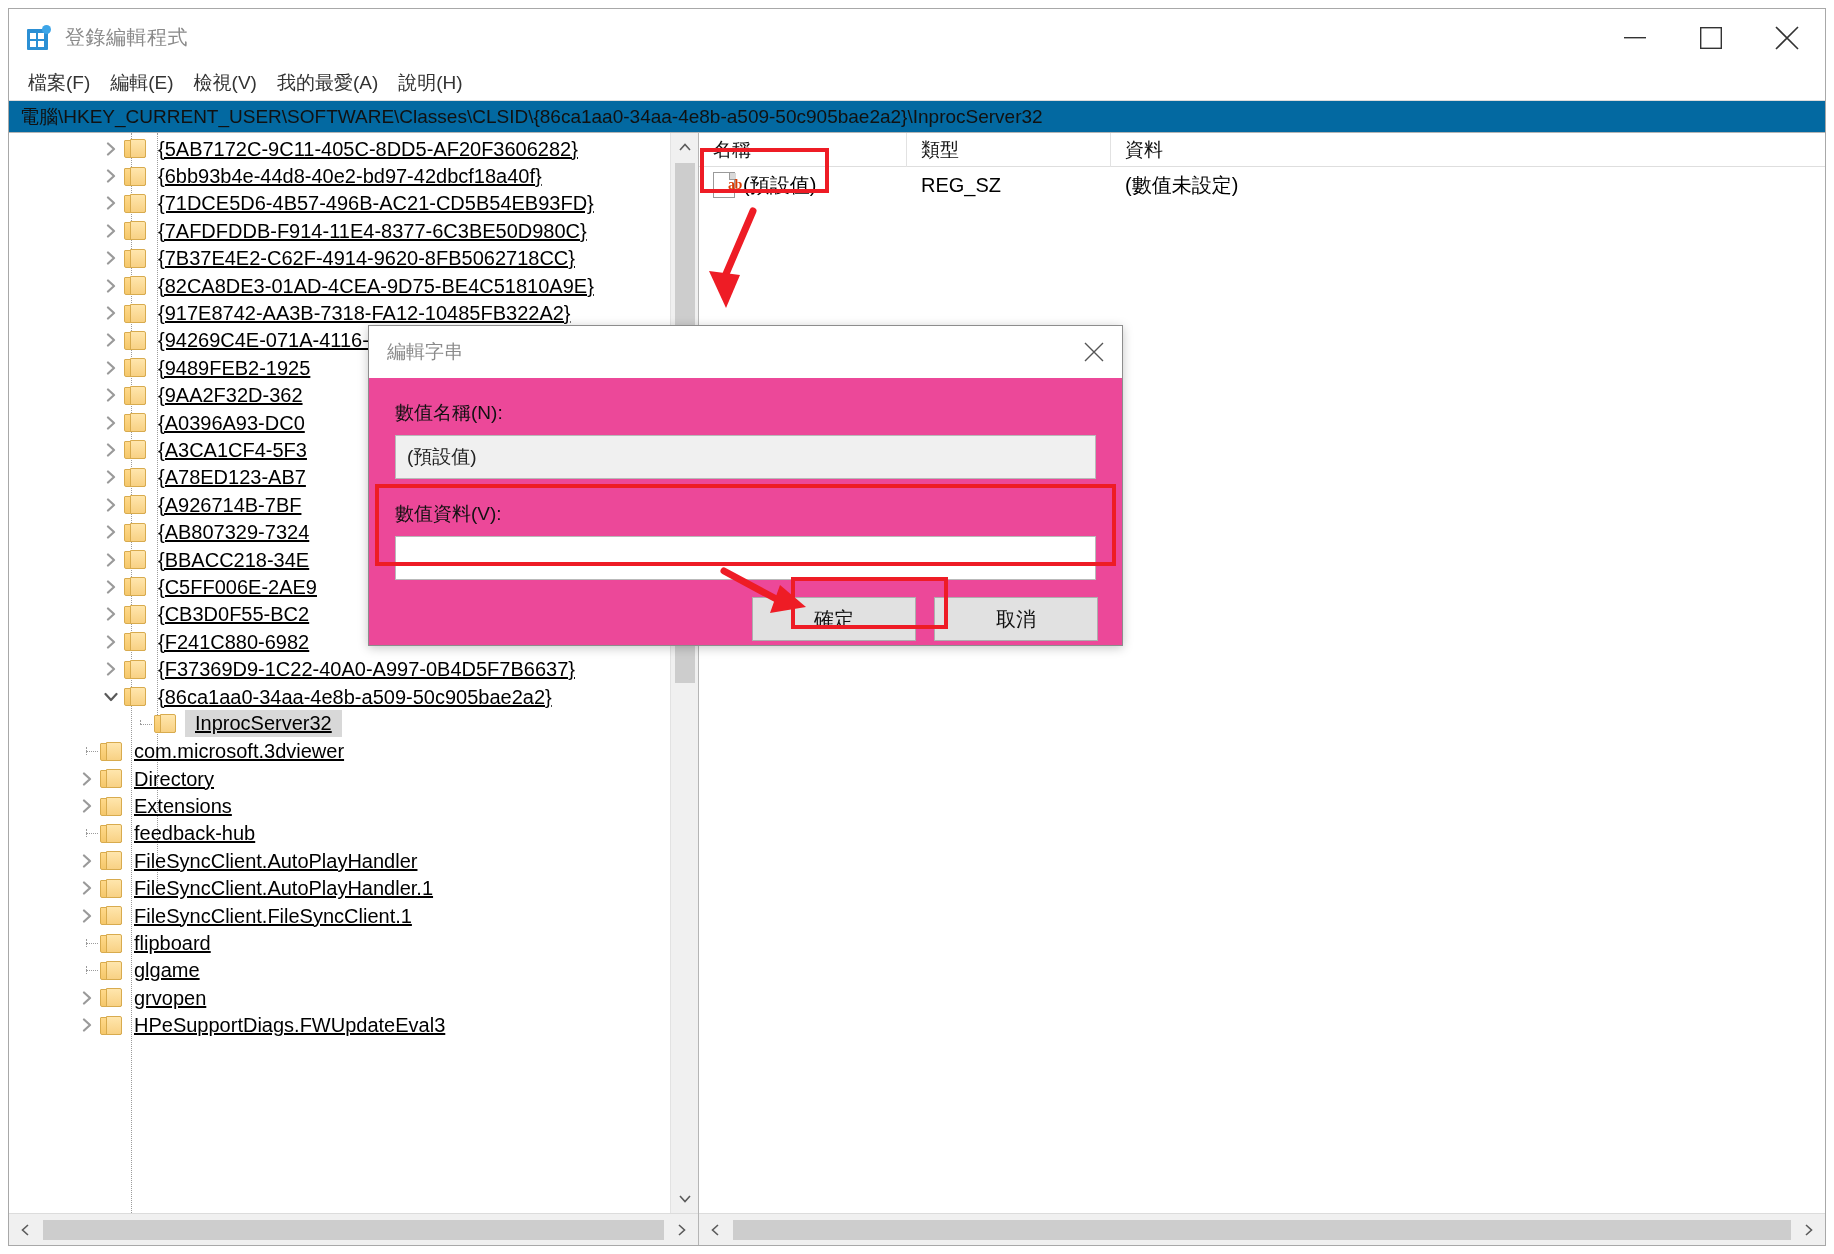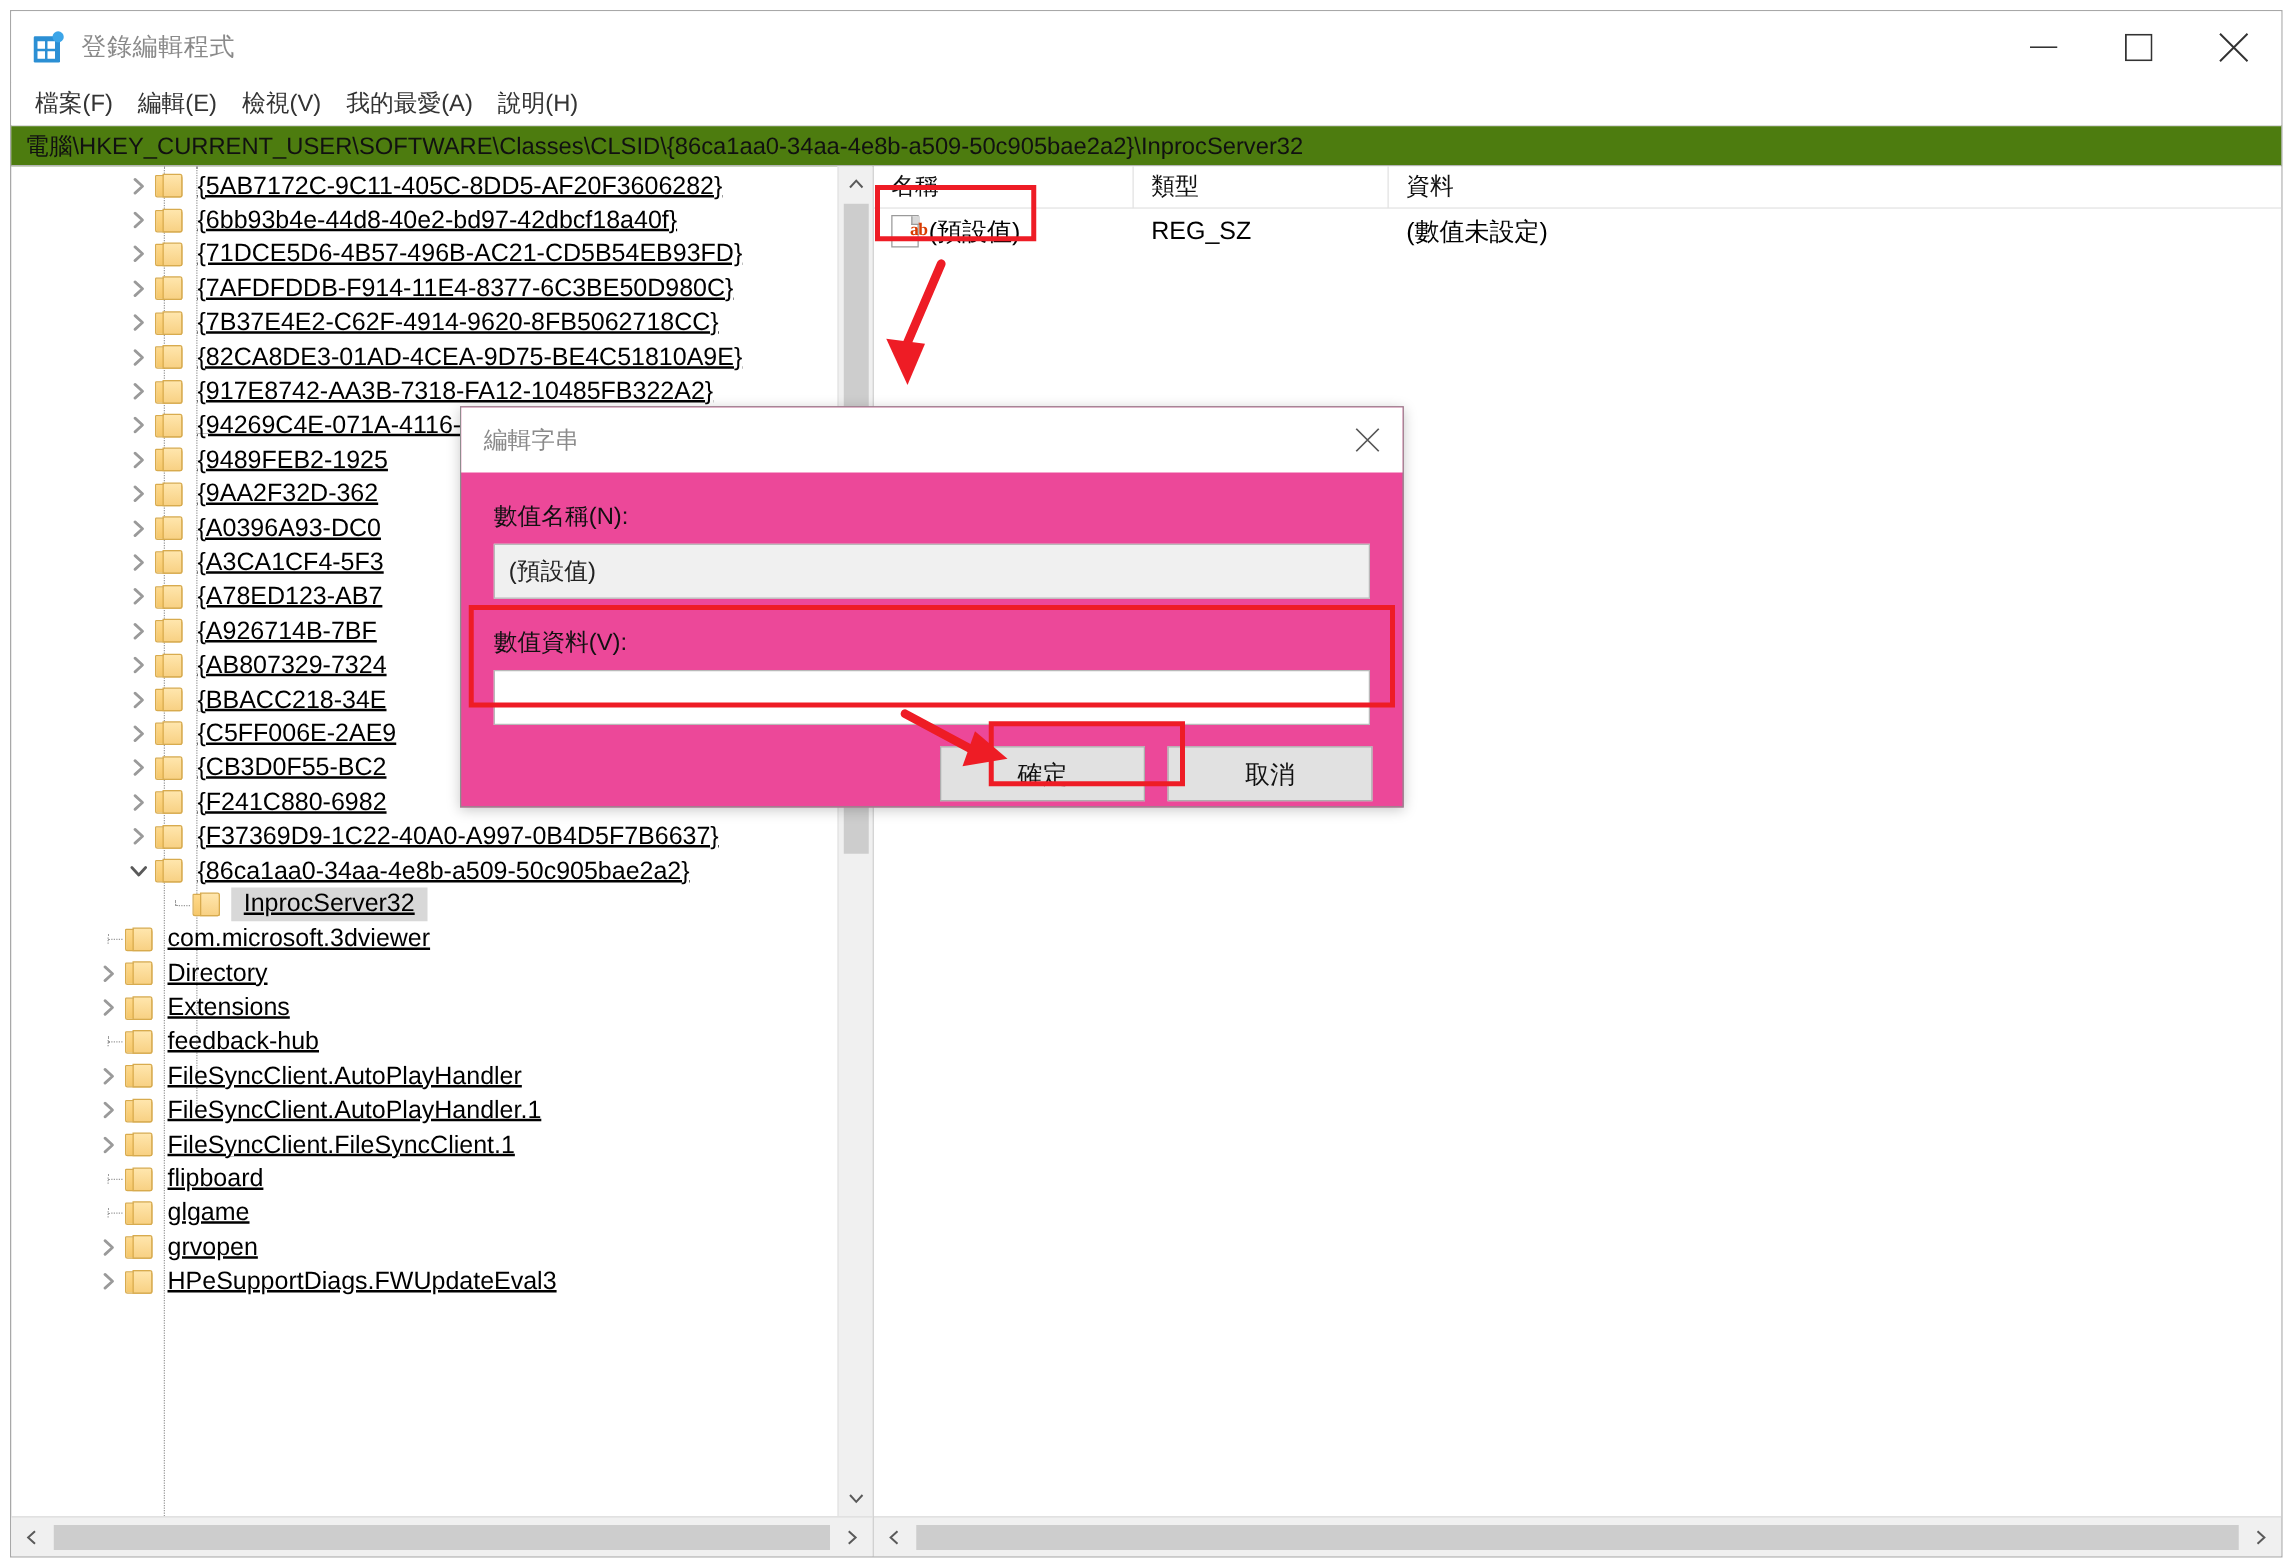--- a/index.html
+++ b/index.html
@@ -104,21 +104,21 @@
   }
 
   
   .addressbar {
     height: 33px;
     border-top: 1px solid #dcdcdc;
     border-bottom: 1px solid #b5b5b5;
     display: flex;
     align-items: center;
     padding-left: 11px;
-    background: #4d7c0f;
+    background: #0369a1;
     flex: 0 0 auto;
     overflow: hidden;
   }
   .address-text {
     font-size: 19px;
     color: #111111;
     white-space: nowrap;
   }
 
   

